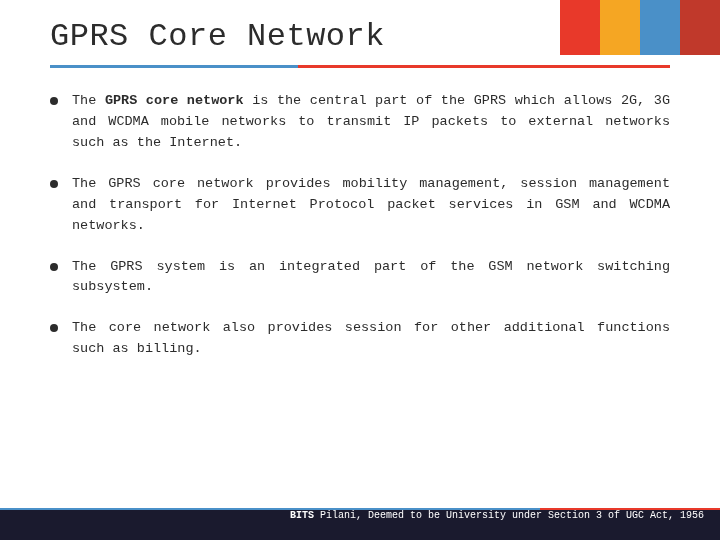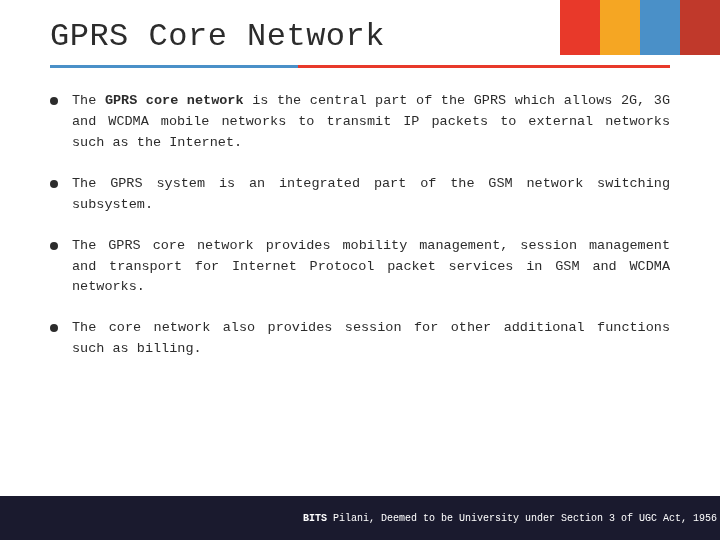--- a/index.html
+++ b/index.html
@@ -89,26 +89,25 @@
     .bullet-text strong {
       font-weight: bold;
     }
 
     
     .footer {
       position: absolute;
       bottom: 0;
       left: 0;
       right: 0;
-      height: 44px;
+      height: 30px;
       background: #1a1a2e;
       display: flex;
-      align-items: center;
       justify-content: flex-end;
-      padding-right: 3px;
+      padding-right: 16px;
     }
 
     .footer-text {
       color: #ffffff;
       font-size: 10px;
     }
 
     .footer-text strong {
       font-weight: bold;
     }
@@ -150,28 +149,28 @@
   <div class="bullet-item">
     <div class="bullet-dot"></div>
     <div class="bullet-text">
       The <strong>GPRS core network</strong> is the central part of the  GPRS which allows 2G, 3G and WCDMA mobile networks to transmit IP packets to external networks such as the Internet.
     </div>
   </div>
 
   <div class="bullet-item">
     <div class="bullet-dot"></div>
     <div class="bullet-text">
-      The GPRS system is an integrated part of the GSM network switching subsystem.
+      The  GPRS  core  network  provides  mobility  management,  session management and transport for Internet Protocol packet services in GSM and WCDMA networks.
     </div>
   </div>
 
   <div class="bullet-item">
     <div class="bullet-dot"></div>
     <div class="bullet-text">
-      The  GPRS  core  network  provides  mobility  management,  session management and transport for Internet Protocol packet services in GSM and WCDMA networks.
+      The GPRS system is an integrated part of the GSM network switching subsystem.
     </div>
   </div>
 
   <div class="bullet-item">
     <div class="bullet-dot"></div>
     <div class="bullet-text">
       The core network also provides session for other additional functions such as billing.
     </div>
   </div>
 

